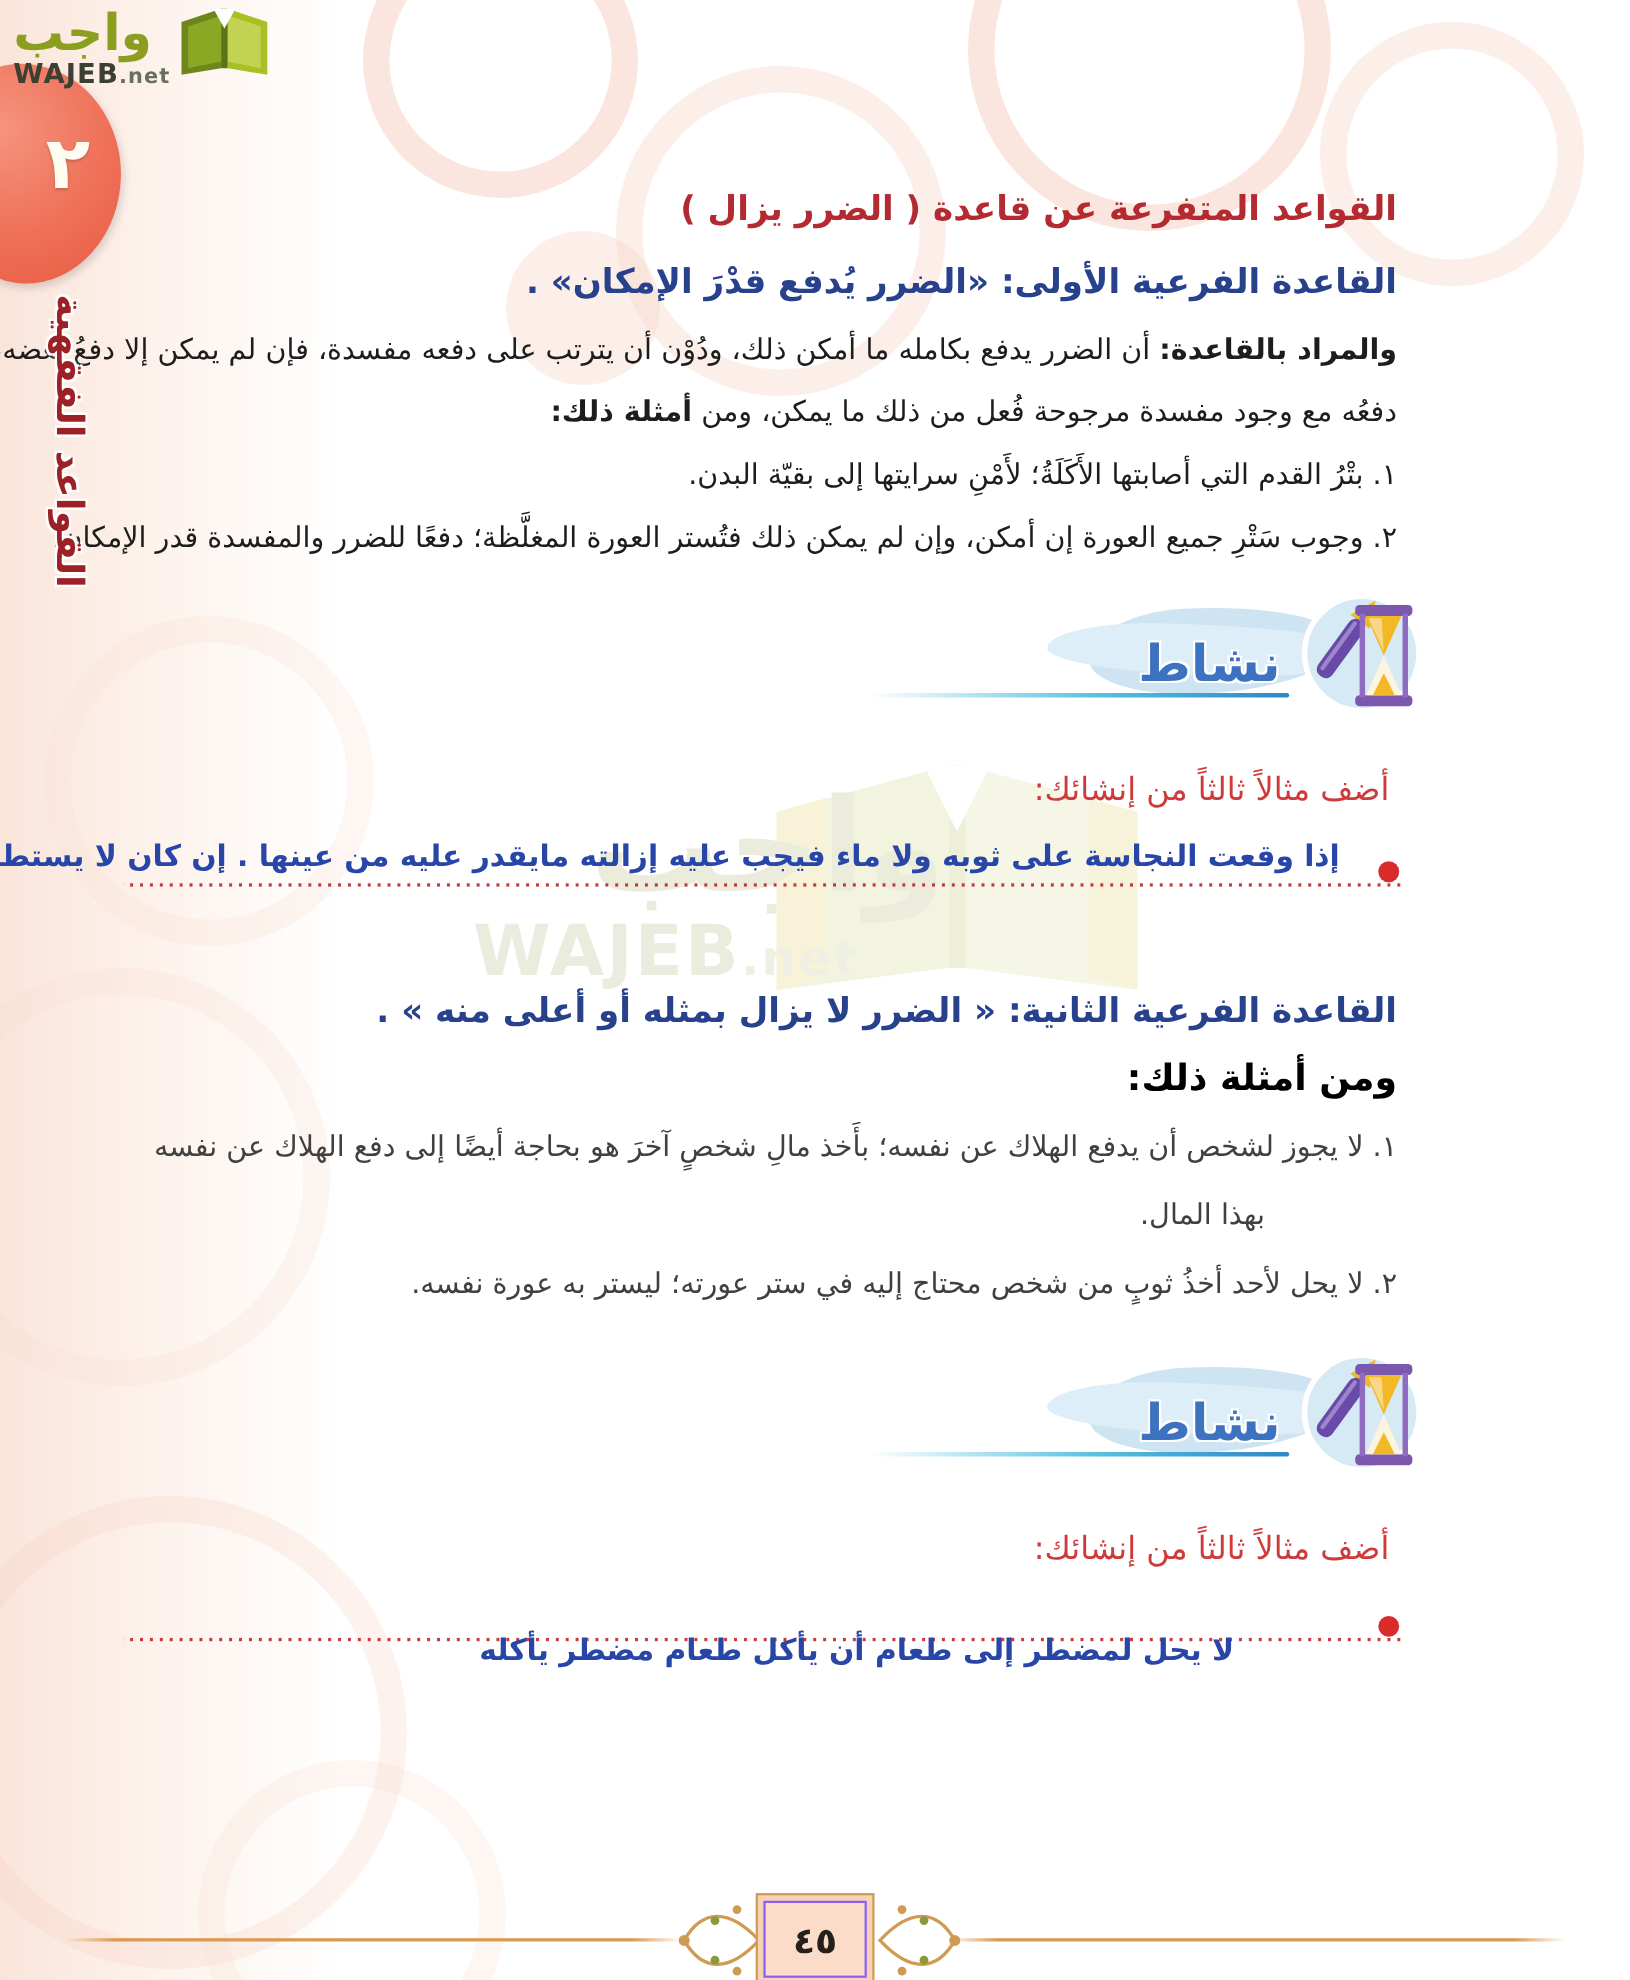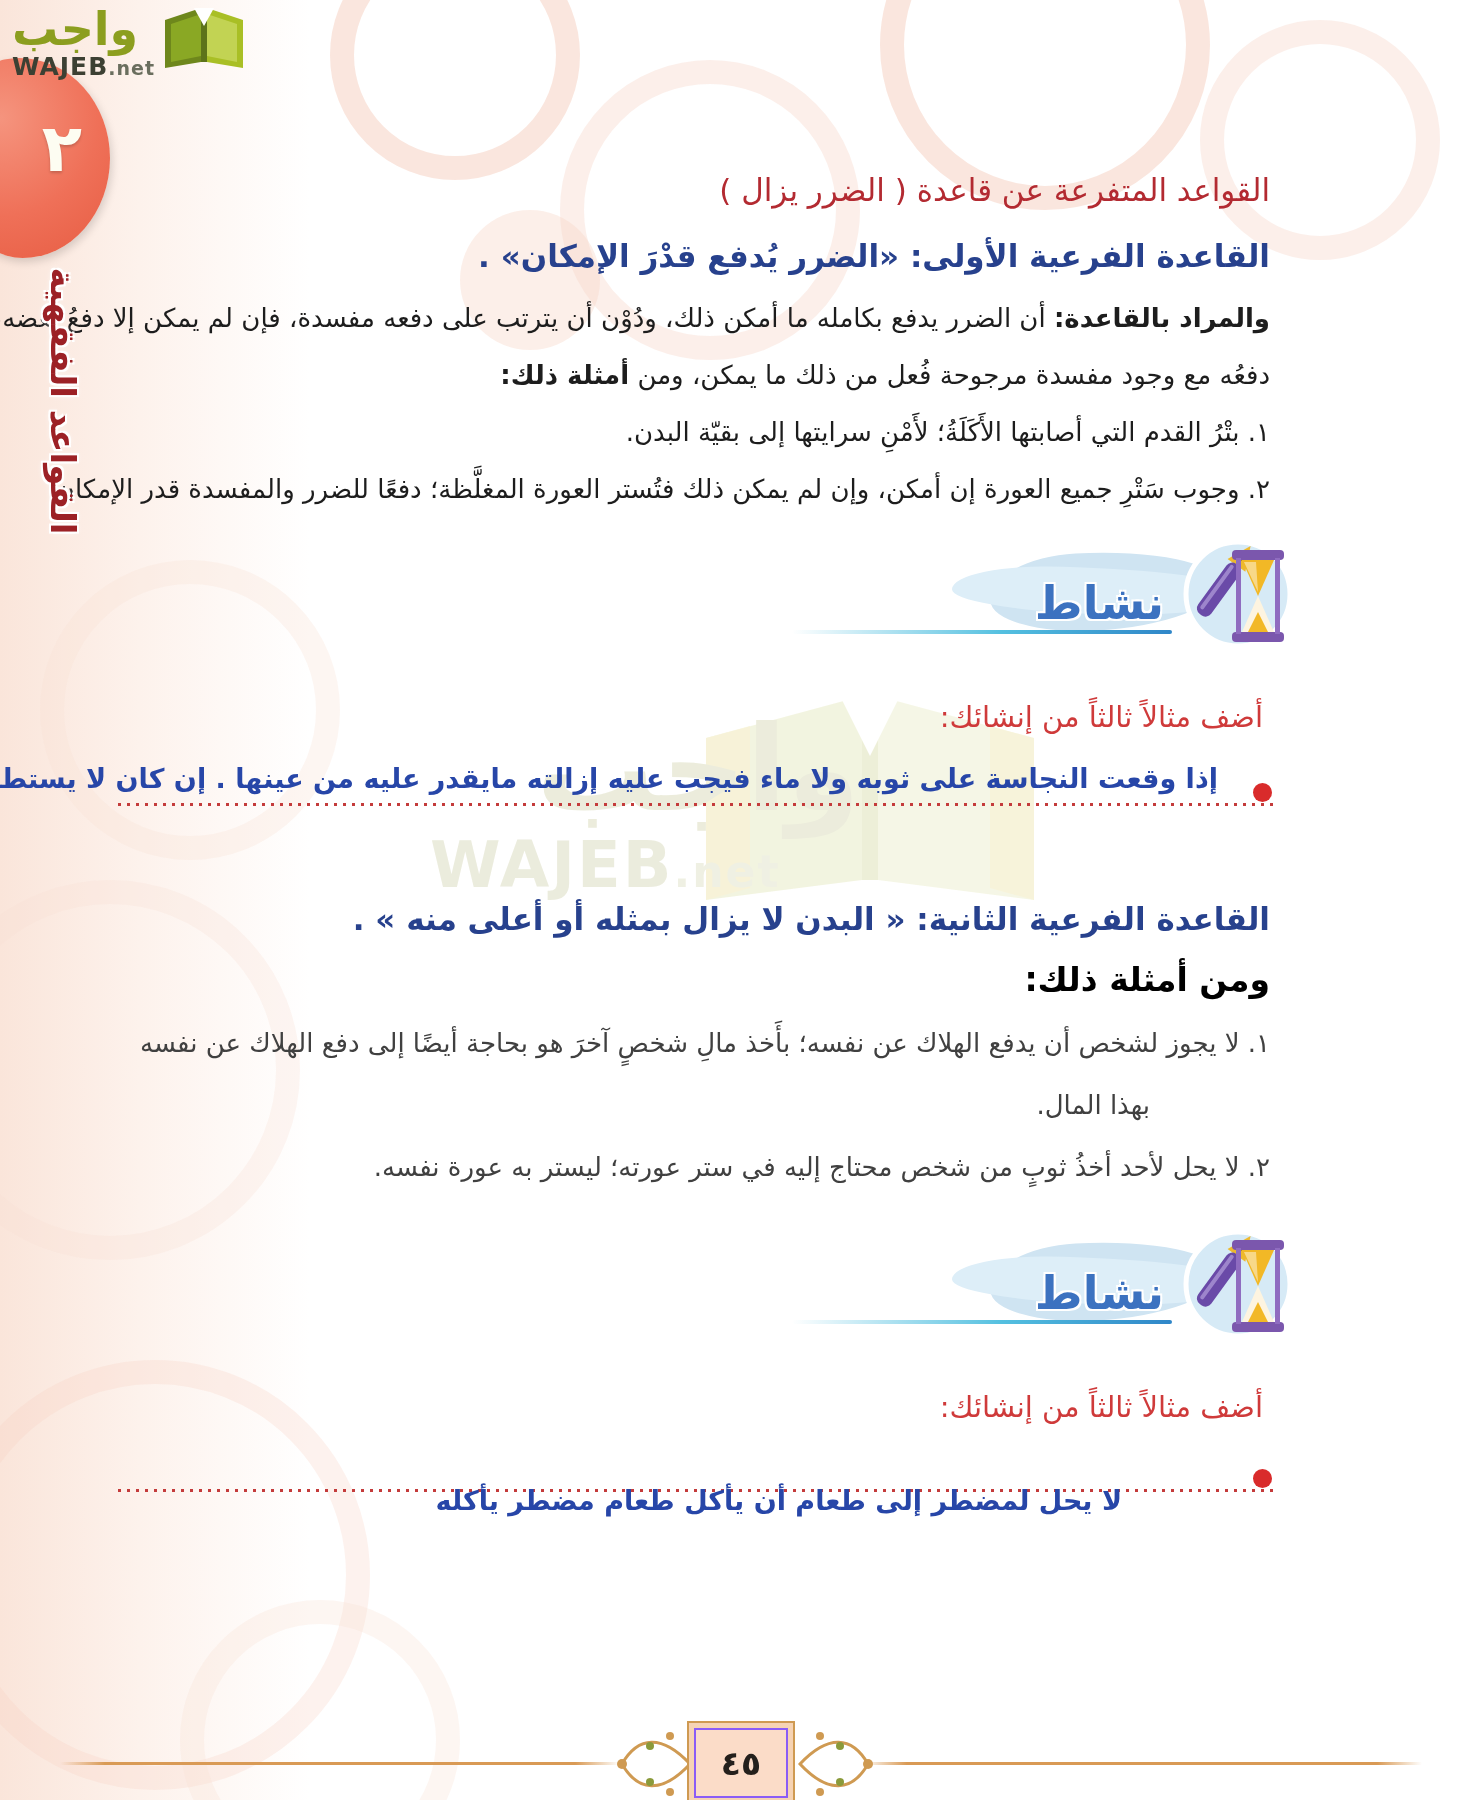--- a/index.html
+++ b/index.html
@@ -33,21 +33,21 @@
     transform:rotate(90deg); text-align:center; font-size:34px; font-weight:bold; color:#9c2126;
     text-shadow:-2px -2px 0 #fff,2px -2px 0 #fff,-2px 2px 0 #fff,2px 2px 0 #fff, 0 0 6px #fff; }
   
   .watermark{ position:absolute; left:420px; top:700px; width:620px; height:220px; z-index:1; opacity:.55; }
   .wm-ar{ position:absolute; right:180px; top:10px; font-size:118px; font-weight:bold; color:#dddec0; line-height:1; }
   .wm-en{ position:absolute; left:10px; top:128px; font-size:64px; font-weight:bold; color:#dcddc2; letter-spacing:2px; }
   .wm-en .net{ font-size:44px; color:#e3e4cd; }
   .wm-book{ position:absolute; right:-10px; top:-10px; }
   
   .rtl{ direction:rtl; }
-  .h-red{ position:absolute; right:212px; top:172px; font-size:31px; font-weight:normal; color:#b32a31; white-space:nowrap; z-index:3;}
+  .h-red{ position:absolute; right:212px; top:172px; font-size:31px; font-weight:bold; color:#b32a31; white-space:nowrap; z-index:3;}
   .h-blue{ position:absolute; right:212px; font-size:31px; font-weight:bold; color:#27418d; white-space:nowrap; z-index:3;}
   .h-blue .quote{ color:#27418d; }
   .h1-blue{ top:238px; }
   .h2-blue{ top:901px; }
   .bodyblock{ position:absolute; right:212px; top:290px; width:1152px; z-index:3;
     font-size:26px; color:#1d1d1d; line-height:57px; text-align:right; }
   .bodyblock .b{ font-weight:bold;text-align:right; }
   .line{ white-space:nowrap; }
   .examples-label{ position:absolute; right:212px; top:960px; font-size:33px; font-weight:bold; color:#000000; z-index:3;}
   .r2block{ position:absolute; right:212px; top:1012px; width:1152px; z-index:3;
@@ -185,21 +185,21 @@
       </svg>
     </div>
   </div>
 
   <div class="prompt p-1 rtl">أضف مثالاً ثالثاً من إنشائك:</div>
   <div class="dotline d-1"></div>
   <div class="bullet bl-1"></div>
   <div class="answer a-1 rtl">إذا وقعت النجاسة على ثوبه ولا ماء فيجب عليه إزالته مايقدر عليه من عينها . إن كان لا يستطيع إزالتها كلها</div>
 
   <div class="h-blue h2-blue rtl">
-    <span>القاعدة الفرعية الثانية:</span><span class="quote"> « البدن لا يزال بمثله أو أعلى منه » .</span>
+    <span>القاعدة الفرعية الثانية:</span><span class="quote"> « الضرر لا يزال بمثله أو أعلى منه » .</span>
   </div>
   <div class="examples-label rtl">ومن أمثلة ذلك:</div>
 
   <div class="r2block rtl">
     <div class="line">١. لا يجوز لشخص أن يدفع الهلاك عن نفسه؛ بأَخذ مالِ شخصٍ آخرَ هو بحاجة أيضًا إلى دفع الهلاك عن نفسه</div>
     <div class="line r2-l2">بهذا المال.</div>
     <div class="line">٢. لا يحل لأحد أخذُ ثوبٍ من شخص محتاج إليه في ستر عورته؛ ليستر به عورة نفسه.</div>
   </div>
 
   <div class="activity act-2">

